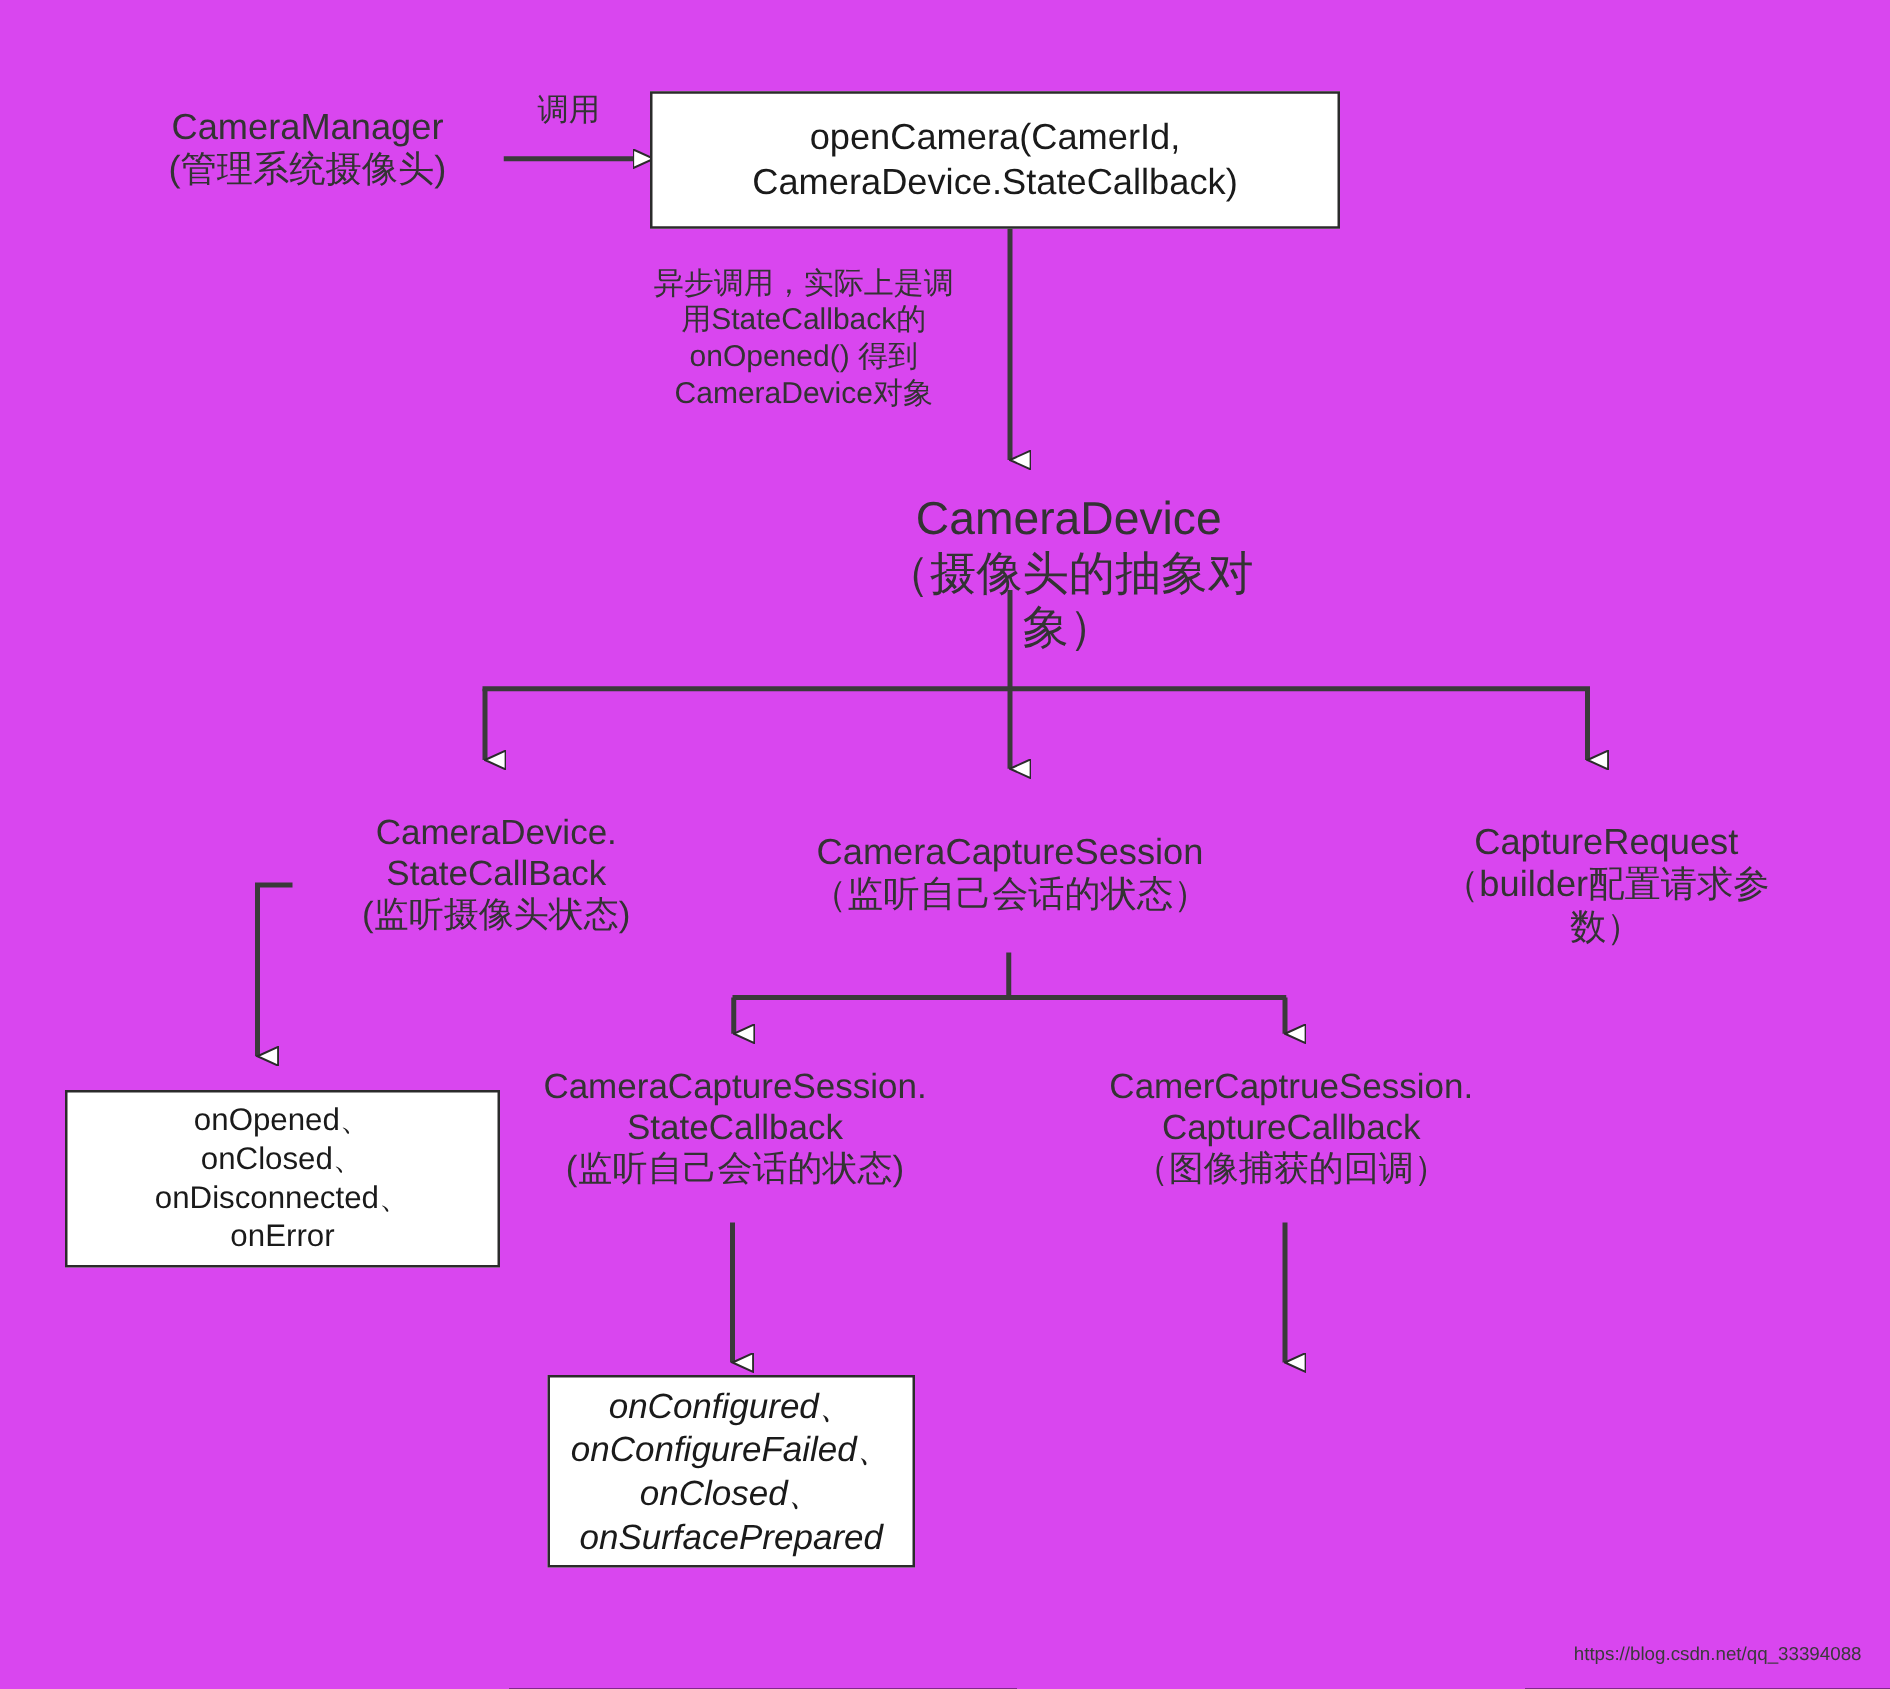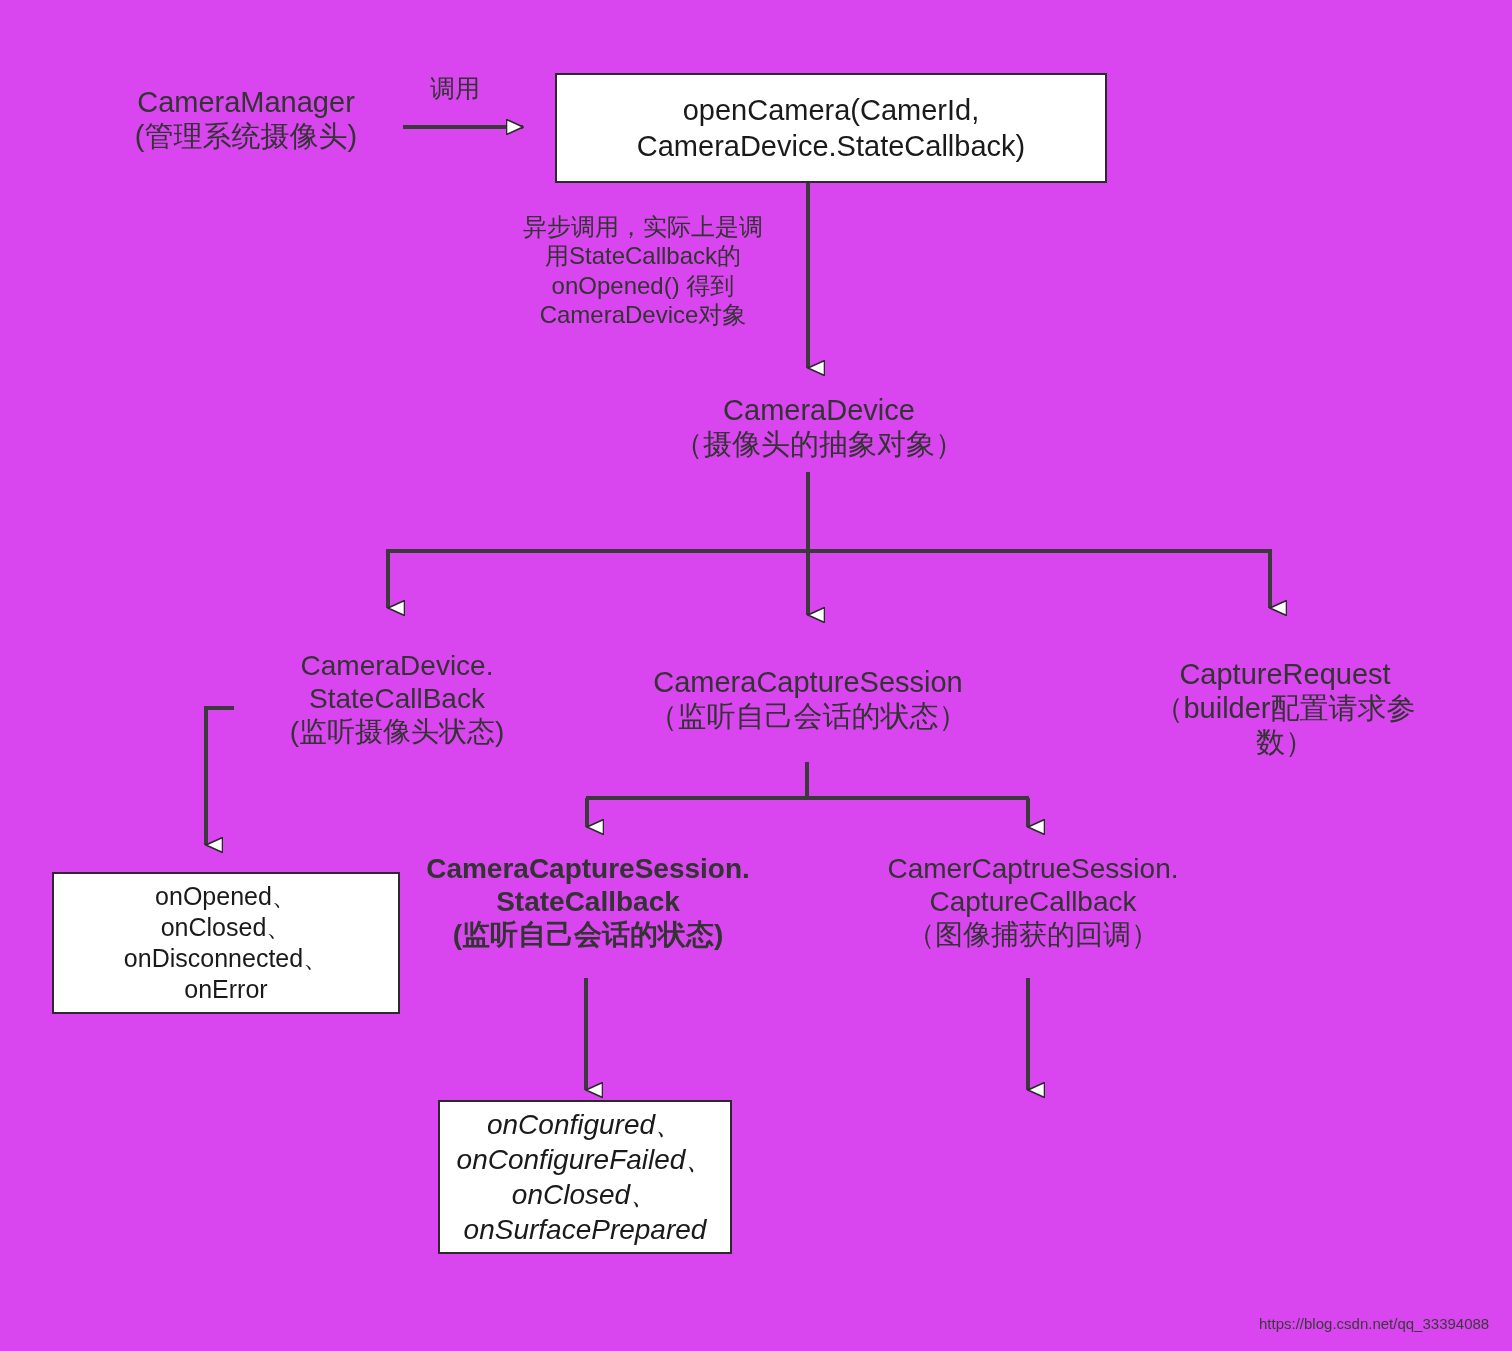--- a/index.html
+++ b/index.html
@@ -110,48 +110,48 @@
     <g>
       <line x1="1028" y1="978" x2="1028" y2="1090" stroke="#3a3a3a" stroke-width="4" marker-end="url(#arrow-down)"></line>
     </g>
   </svg>
 
   <div class="node-text" style="left:100px; top:85px; width:292px; font-size:29px;">CameraManager
 (管理系统摄像头)</div>
 
   <div class="edge-label" style="left:400px; top:73px; width:110px; font-size:25px;">调用</div>
 
-  <div class="box" style="left:555px; top:73px; width:552px; height:110px; font-size:29px;">openCamera(CamerId,
+  <div class="box" style="left:520px; top:73px; width:552px; height:110px; font-size:29px;">openCamera(CamerId,
 CameraDevice.StateCallback)</div>
 
   <div class="edge-label" style="left:485px; top:212px; width:316px; font-size:24px;">异步调用，实际上是调
 用StateCallback的
 onOpened() 得到
 CameraDevice对象</div>
 
-  <div class="node-text" style="left:636px; top:393px; width:366px; font-size:29px;">CameraDevice
+  <div class="node-text" style="left:672px; top:393px; width:366px; font-size:37px;">CameraDevice
 （摄像头的抽象对象）</div>
 
   <div class="node-text" style="left:238px; top:649px; width:318px; font-size:28px;">CameraDevice.
 StateCallBack
 (监听摄像头状态)</div>
 
   <div class="node-text" style="left:601px; top:665px; width:414px; font-size:29px;">CameraCaptureSession
 （监听自己会话的状态）</div>
 
   <div class="node-text" style="left:1120px; top:657px; width:330px; font-size:29px;">CaptureRequest
 （builder配置请求参
 数）</div>
 
   <div class="box" style="left:52px; top:872px; width:348px; height:142px; font-size:25px;">onOpened、
 onClosed、
 onDisconnected、
 onError</div>
 
-  <div class="node-text" style="left:386px; top:852px; width:404px; font-size:28px;font-weight:bold;">CameraCaptureSession.
+  <div class="node-text" style="left:386px; top:852px; width:404px; font-size:28px;">CameraCaptureSession.
 StateCallback
 (监听自己会话的状态)</div>
 
   <div class="node-text" style="left:838px; top:852px; width:390px; font-size:28px;">CamerCaptrueSession.
 CaptureCallback
 （图像捕获的回调）</div>
 
   <div class="box" style="left:438px; top:1100px; width:294px; height:154px; font-size:28px;font-style:italic;">onConfigured、
 onConfigureFailed、
 onClosed、

